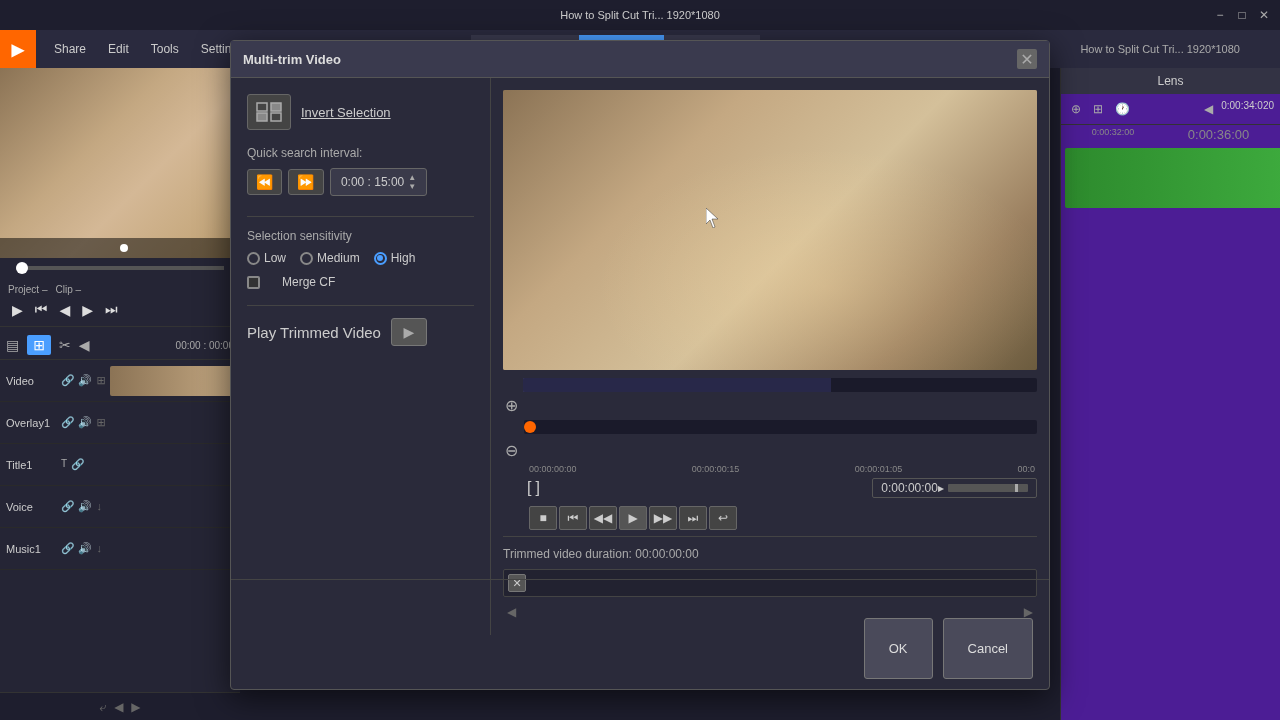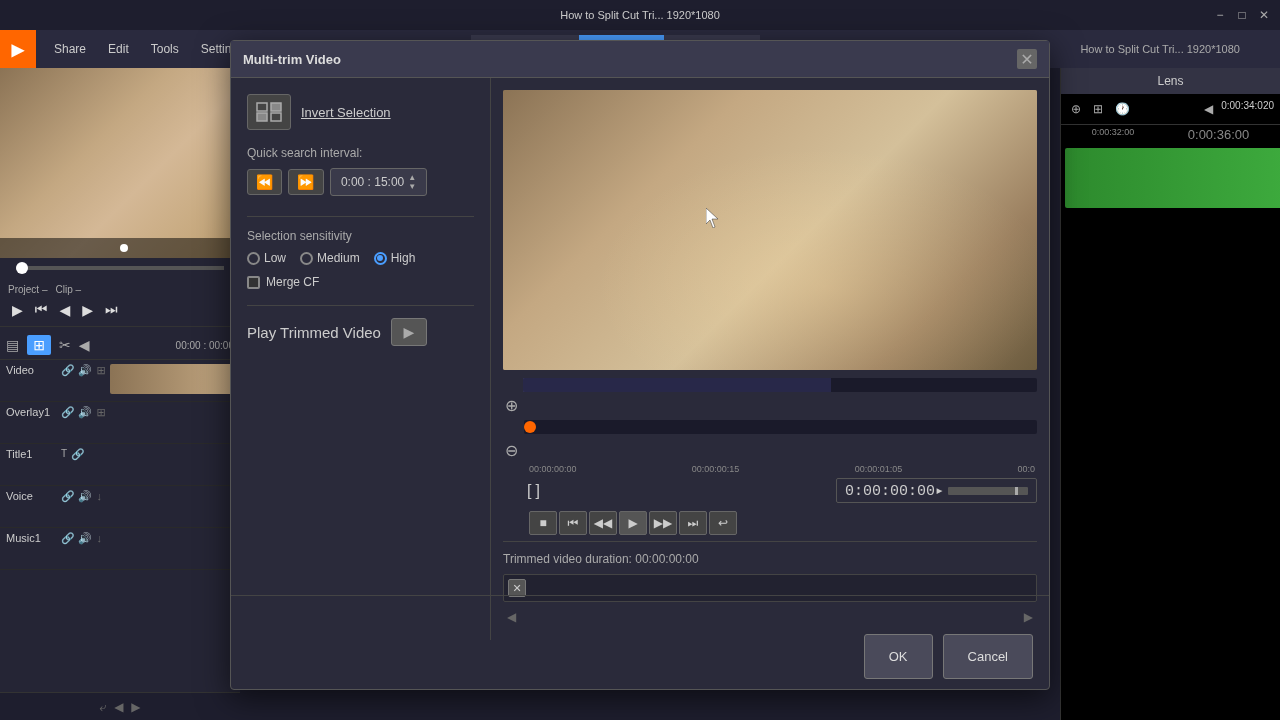--- a/index.html
+++ b/index.html
@@ -177,20 +177,21 @@
       border-bottom: 1px solid #333;
     }
     .toolbar-icon {
       color: #aaa; font-size: 14px; cursor: pointer;
     }
     .track-time {
       color: #aaa; font-size: 10px; margin-left: auto;
     }
     .track-row {
       display: flex;
+      align-items: center;
       padding: 4px 6px;
       border-bottom: 1px solid #2a2a2a;
       height: 42px;
     }
     .track-label {
       color: #ccc; font-size: 11px; width: 55px; flex-shrink: 0;
     }
     .track-icons {
       display: flex; gap: 4px; color: #666; font-size: 11px;
     }
@@ -200,21 +201,21 @@
       background: linear-gradient(90deg, #8B7355, #C4A882);
       border-radius: 2px;
       margin-left: 4px;
       position: relative;
       overflow: hidden;
     }
 
     
     .right-panel {
       width: 220px;
-      background: #000000;
+      background: #4c1d95;
       flex-shrink: 0;
       border-left: 1px solid #333;
     }
     .right-panel-title {
       background: #333344;
       padding: 6px 10px;
       color: #ccc;
       font-size: 12px;
       text-align: center;
     }
@@ -380,21 +381,21 @@
       border-radius: 50%;
       background: #4a9eff;
     }
     .radio-label {
       color: #ccc;
       font-size: 12px;
     }
     .checkbox-row {
       display: flex;
       align-items: center;
-      gap: 6px;
+      gap: 22px;
       margin-bottom: 16px;
     }
     .checkbox-box {
       width: 13px; height: 13px;
       border: 2px solid #888;
       border-radius: 2px;
       background: #333;
     }
     .checkbox-label {
       color: #ccc;
@@ -534,21 +535,21 @@
       justify-content: flex-end;
       gap: 10px;
       padding: 10px 16px;
       border-top: 1px solid #444;
       position: absolute;
       bottom: 0;
       right: 0;
       left: 0;
     }
     .footer-btn {
-      padding: 14px 24px;
+      padding: 22px 24px;
       border-radius: 3px;
       font-size: 13px;
       cursor: pointer;
       margin-top: 28px;
     }
     .btn-ok {
       background: #4a4a5a;
       border: 1px solid #777;
       color: #ddd;
     }
@@ -819,21 +820,21 @@
         <span>00:0</span>
       </div>
 
       <div style="display:flex; align-items:center; margin-bottom:4px;">
         <div style="width:24px;"></div>
         <div style="display:flex; flex:1; align-items:center; gap:4px;">
           <span class="bracket-btn">[</span>
           <span class="bracket-btn">]</span>
           <div style="flex:1;"></div>
           <div style="background:#2a2a3a; border:1px solid #555; border-radius:2px; padding:2px 8px; display:flex; align-items:center; gap:4px;">
-            <span style="color:#ccc; font-size:15px;font-family:Liberation Mono, monospace;">0:00:00:00▸</span>
+            <span style="color:#ccc; font-size:12px;">0:00:00:00▸</span>
             <div style="flex:1; height:8px; background:#555; border-radius:1px; width:80px; position:relative;">
               <div style="position:absolute; right:10px; top:0; bottom:0; width:3px; background:#aaa;"></div>
             </div>
           </div>
         </div>
       </div>
 
       <div class="playback-row">
         <div style="width:24px;"></div>
         <div class="pb-btn">■</div>

